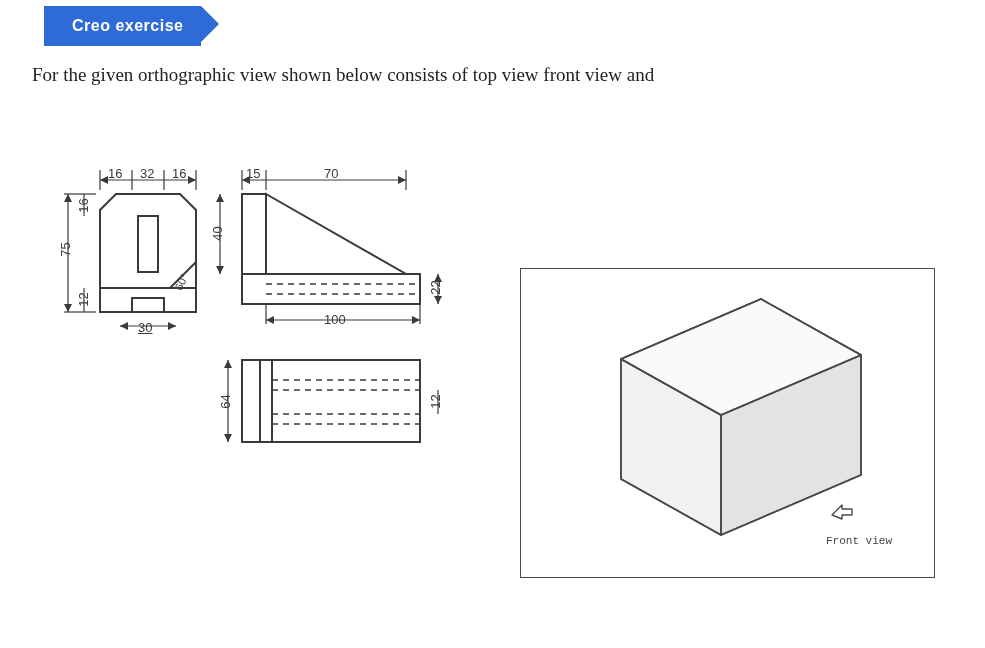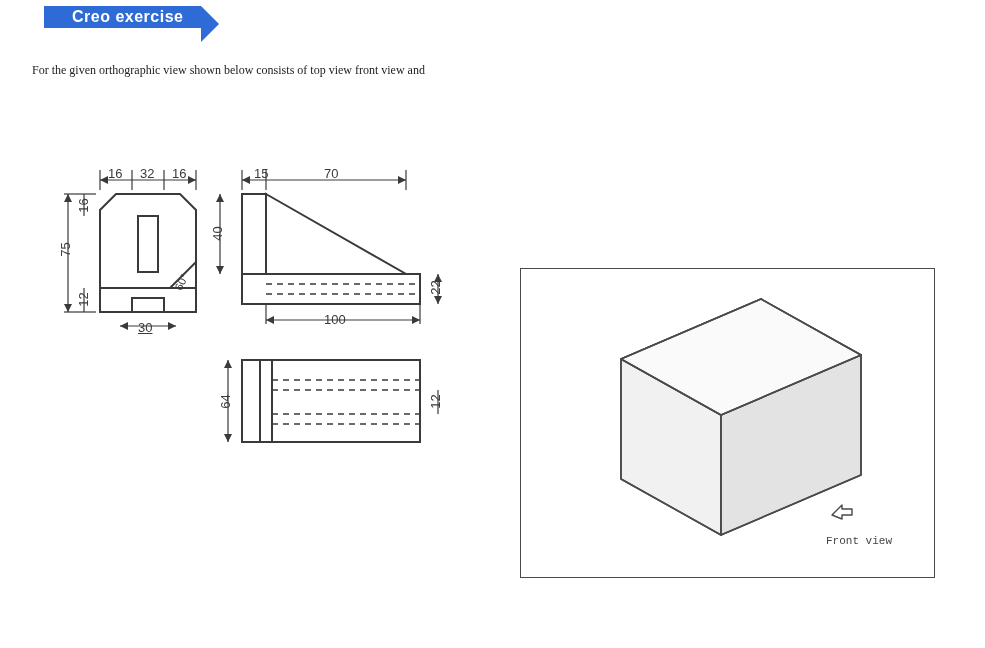--- a/index.html
+++ b/index.html
@@ -8,21 +8,21 @@
     height: 648px;
     background: #ffffff;
     font-family: Georgia, 'Times New Roman', serif;
     color: #222;
     position: relative;
   }
   .tag-wrap {
     position: absolute;
     top: 6px;
     left: 44px;
-    height: 22px;
+    height: 40px;
     display: flex;
     align-items: stretch;
   }
   .tag-body {
     background: #2f6bd6;
     color: #fff;
     font-family: 'Arial Black', Arial, sans-serif;
     font-weight: 700;
     letter-spacing: 0.5px;
     font-size: 16px;
@@ -34,21 +34,21 @@
     width: 0; height: 0;
     border-top: 18px solid transparent;
     border-bottom: 18px solid transparent;
     border-left: 18px solid #2f6bd6;
   }
   .prompt {
     position: absolute;
     top: 62px;
     left: 32px;
     right: 20px;
-    font-size: 12px;
+    font-size: 19px;
     line-height: 1.4;
   }
   .drawing-left {
     position: absolute;
     top: 170px;
     left: 60px;
     width: 400px;
     height: 330px;
     font-family: Arial, Helvetica, sans-serif;
     font-size: 13px;
@@ -181,21 +181,21 @@
         <polygon points="168,272 164,264 172,264"></polygon>
         <polygon points="60,156 68,152 68,160"></polygon>
         <polygon points="116,156 108,152 108,160"></polygon>
       </g>
     </g>
   </svg>
 
   <span class="dim" style="left:48px; top:-4px;">16</span>
   <span class="dim" style="left:80px; top:-4px;">32</span>
   <span class="dim" style="left:112px; top:-4px;">16</span>
-  <span class="dim" style="left:194px; top:-4px;">15</span>
+  <span class="dim" style="left:186px; top:-4px;">15</span>
   <span class="dim" style="left:264px; top:-4px;">70</span>
 
   <span class="dim" style="left:-2px; top:72px; transform:rotate(-90deg);">75</span>
   <span class="dim" style="left:16px; top:28px; transform:rotate(-90deg);">16</span>
   <span class="dim" style="left:16px; top:122px; transform:rotate(-90deg);">12</span>
 
   <span class="dim" style="left:150px; top:56px; transform:rotate(-90deg);">40</span>
   <span class="dim" style="left:113px; top:106px; transform:rotate(-64deg); font-size:11px;">60°</span>
   <span class="dim" style="left:78px; top:150px;text-decoration:underline;">30</span>
 

